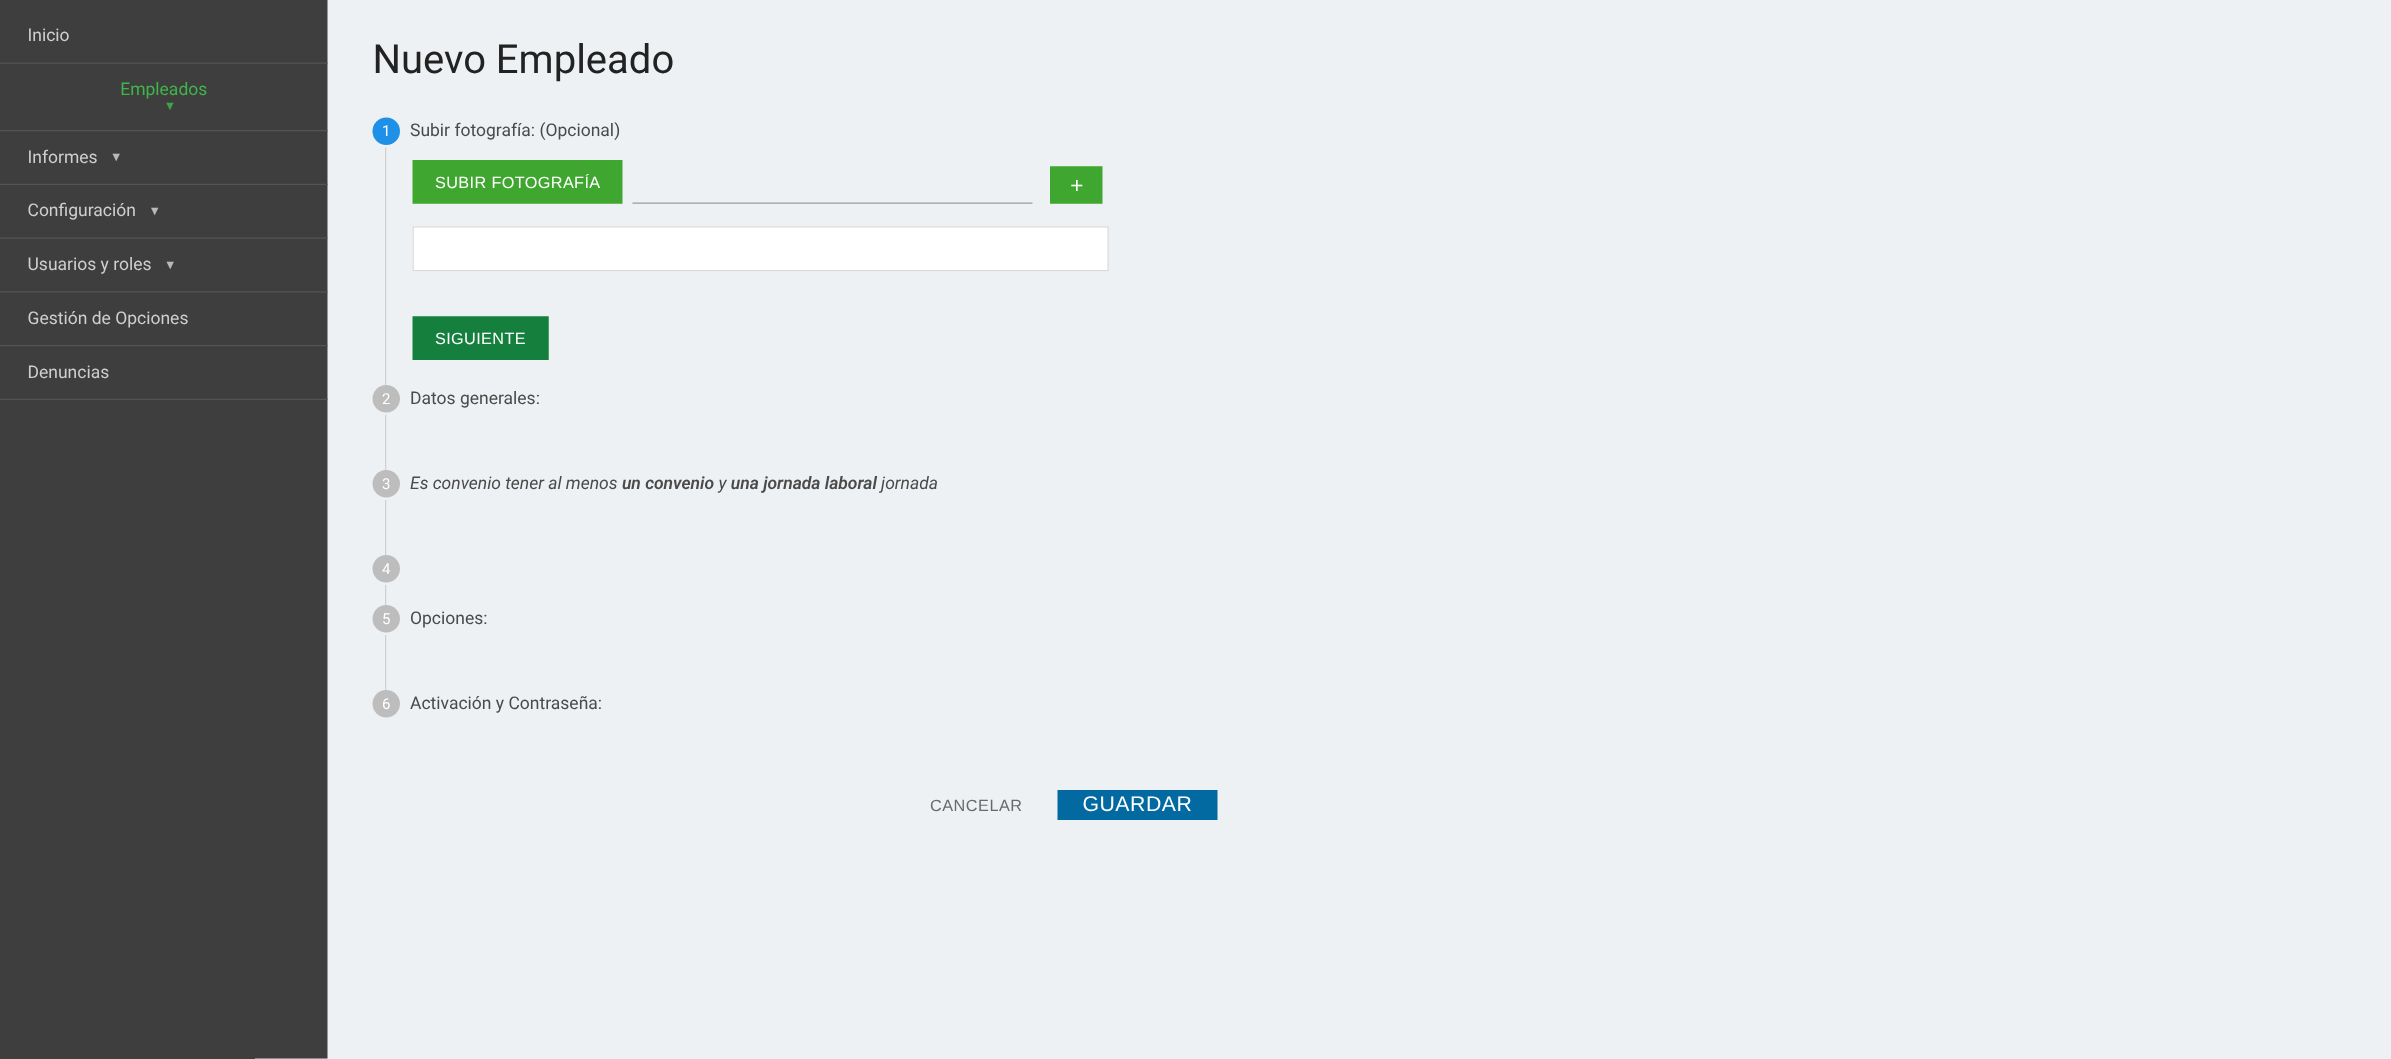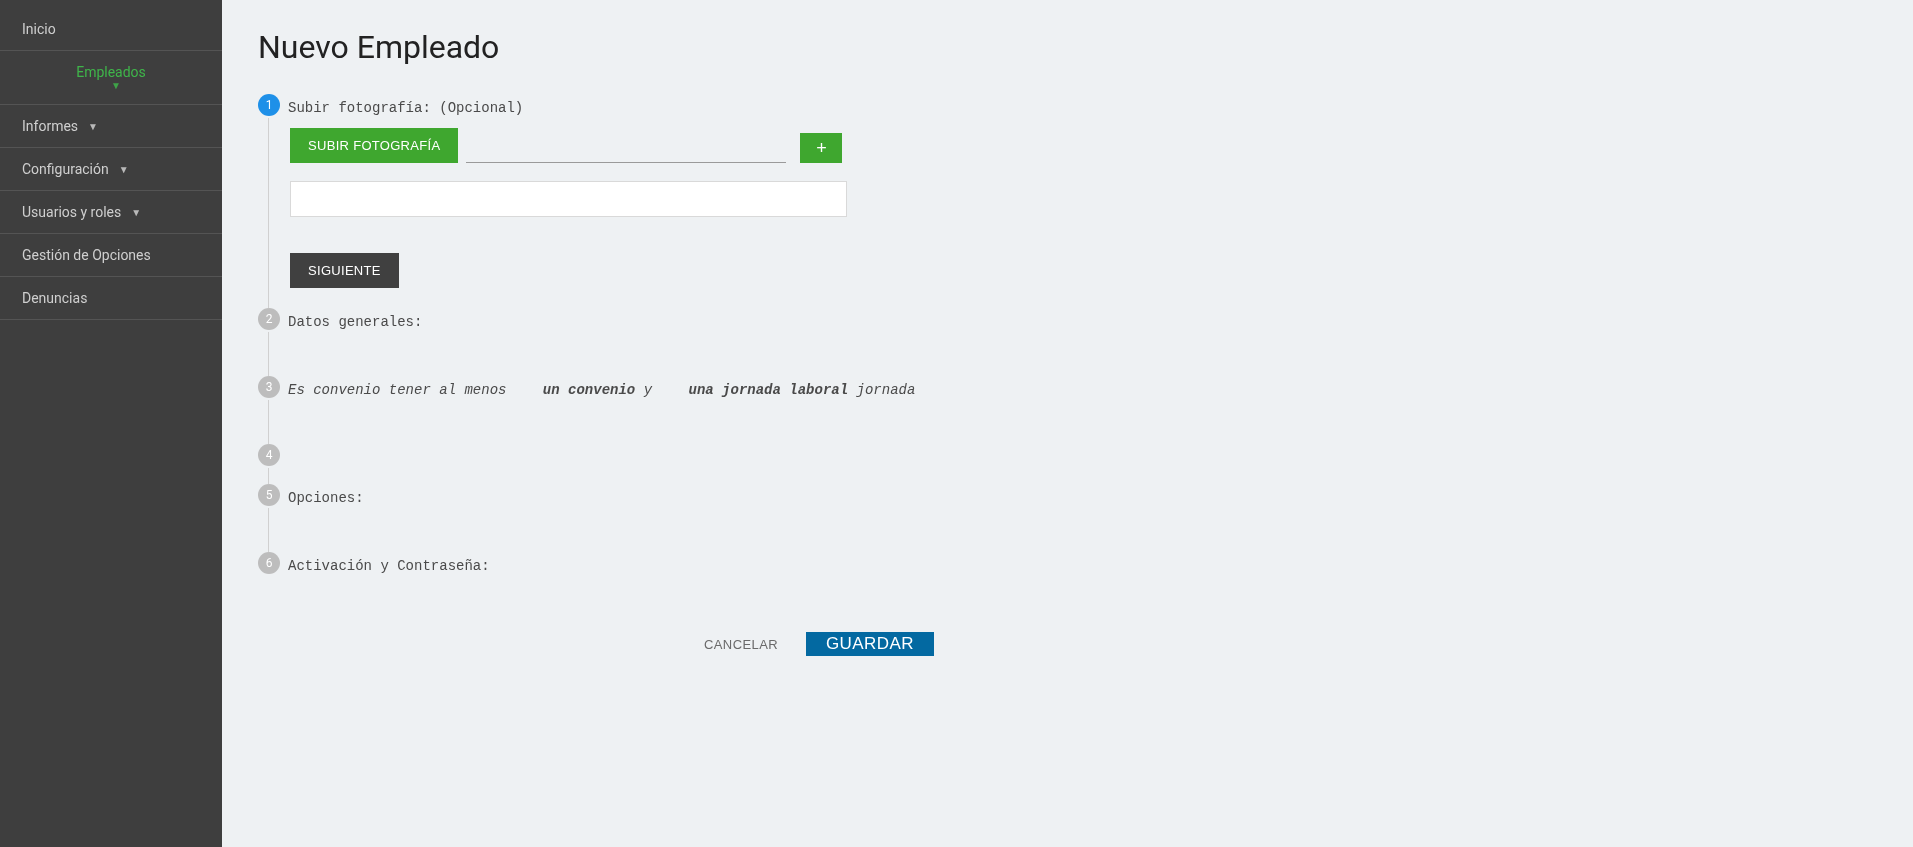--- a/index.html
+++ b/index.html
@@ -5,21 +5,21 @@
   * { box-sizing: border-box; margin: 0; padding: 0; }
   html, body { height: 100%; }
   body {
     font-family: -apple-system, BlinkMacSystemFont, "Segoe UI", Roboto, "Helvetica Neue", Arial, sans-serif;
     background: #eef1f3;
     color: #333;
     font-size: 14px;
   }
   .layout { display: flex; min-height: 100vh; }
   .sidebar {
-    width: 222px;
+    width: 262px;
     background: #3e3e3e;
     color: #ccc;
     flex-shrink: 0;
   }
   .sidebar-item {
     display: flex;
     align-items: center;
     padding: 13px 22px;
     border-bottom: 1px solid #545454;
     font-size: 14px;
@@ -45,24 +45,23 @@
     margin-bottom: 28px;
   }
   .stepper { position: relative; }
   .step {
     position: relative;
     padding-left: 30px;
     margin-bottom: 14px;
   }
   .step-header {
     display: flex;
-    align-items: flex-end;
+    align-items: center;
     min-height: 22px;
     margin-bottom: 6px;
-    font-family: Liberation Mono, monospace;
   }
   .step-circle {
     position: absolute;
     left: 0;
     top: 0;
     width: 22px;
     height: 22px;
     border-radius: 50%;
     display: flex;
     align-items: center;
@@ -71,21 +70,21 @@
     font-weight: 400;
     color: #fff;
   }
   .step-circle.active { background: #1e90e8; }
   .step-circle.inactive { background: #bdbdbd; }
   .step-title {
     font-size: 14px;
     color: #4a4a4a;
   }
   .step-title.italic { font-style: italic; }
-  .step-title b { font-weight: 600; font-style: italic; margin-left: 28px; }
+  .step-title b { font-weight: 600; font-style: italic; }
   .step-body {
     padding: 6px 0 6px 2px;
     margin-left: 0px;
   }
   .connector {
     position: absolute;
     left: 10px;
     top: 24px;
     bottom: -14px;
     width: 1px;
@@ -133,21 +132,21 @@
     max-width: 100%;
     height: 36px;
     border: 1px solid #d9d9d9;
     background: #fff;
     padding: 6px 10px;
     font-size: 14px;
     margin-bottom: 36px;
     display: block;
   }
   .btn-blue {
-    background: #404040;
+    background: #15803d;
     color: #fff;
     border: none;
     padding: 10px 18px;
     font-size: 13px;
     letter-spacing: 0.3px;
     cursor: pointer;
   }
   .footer-actions {
     display: flex;
     align-items: center;

